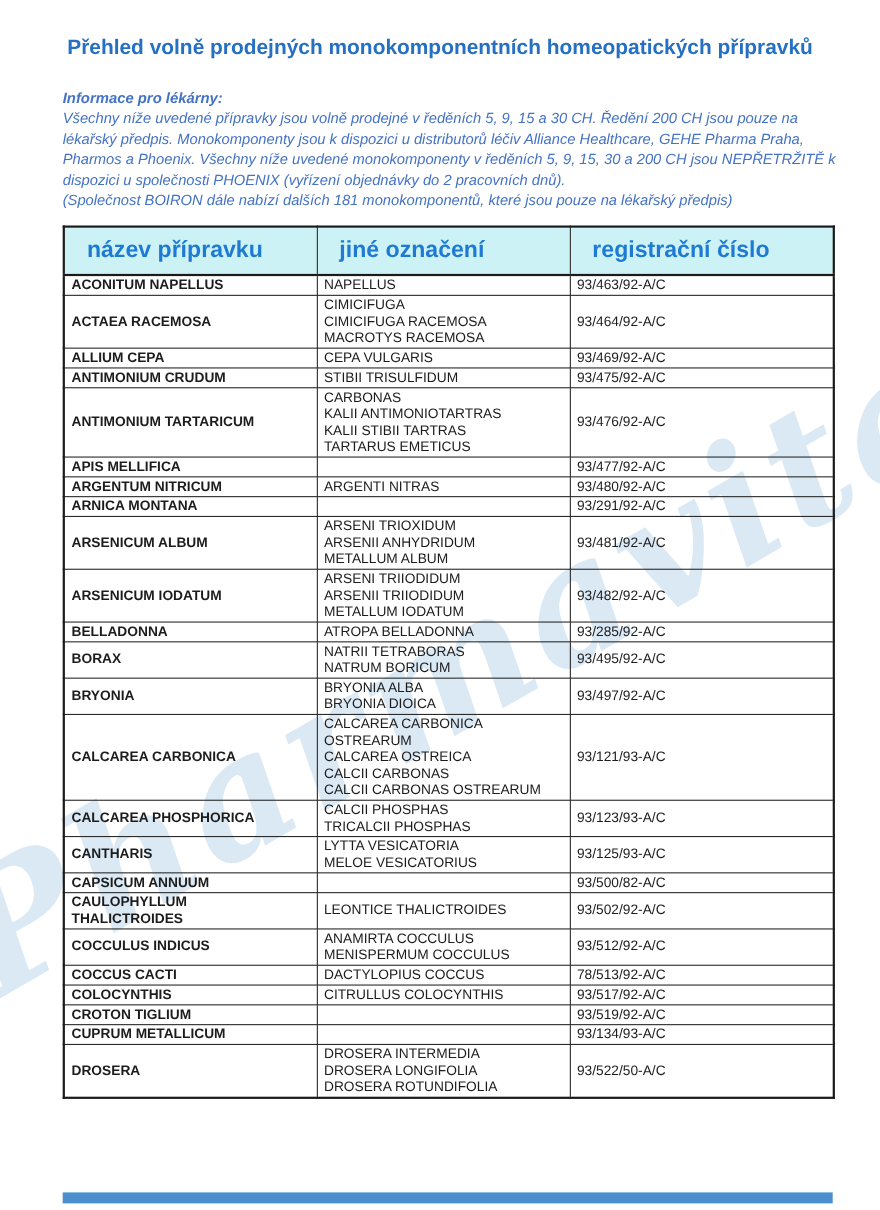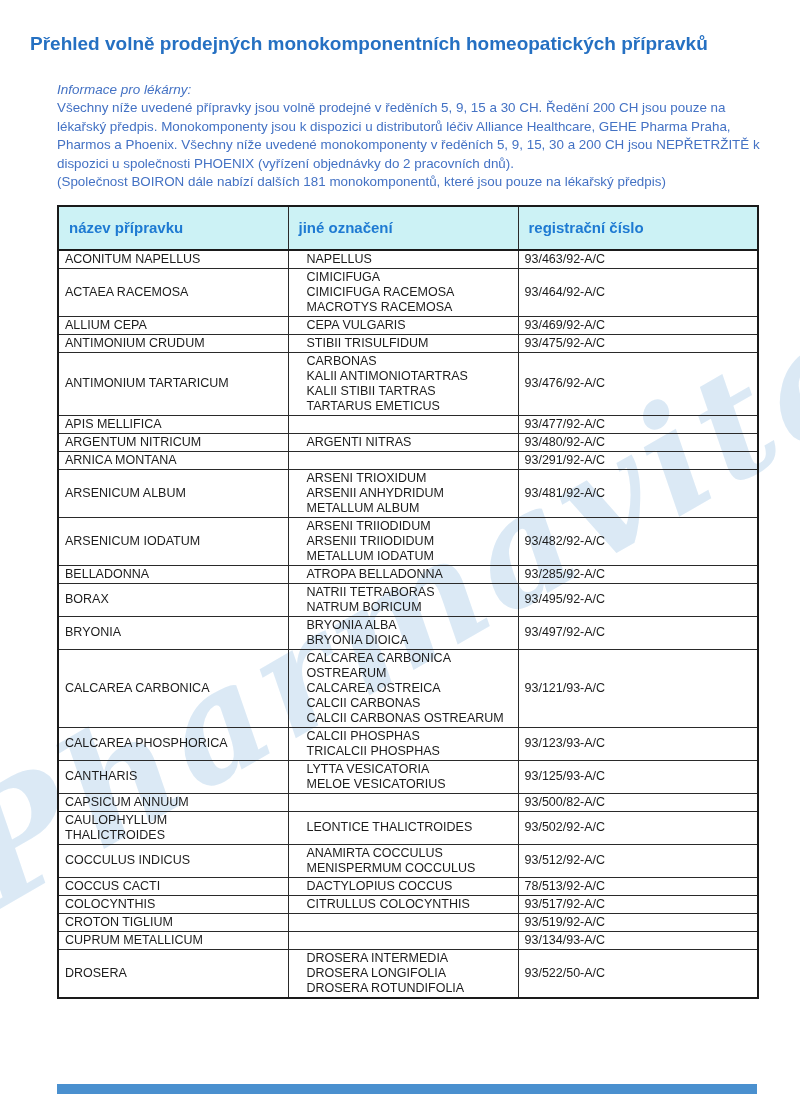--- a/index.html
+++ b/index.html
@@ -16,54 +16,54 @@
   .watermark{
     position:absolute;left:-30px;top:790px;
     font-family:"DejaVu Serif",serif;
     font-style:italic;font-weight:bold;
     font-size:150px;line-height:150px;white-space:nowrap;
     color:var(--watermark);opacity:.28;
     transform:rotate(-30deg);transform-origin:left center;
     letter-spacing:6px;pointer-events:none;z-index:1;
   }
   h1.title{
-    margin:32px 30px 0 30px;text-align:left;
+    margin:32px 30px 0 30px;text-align:center;
     font-size:19px;line-height:24px;font-weight:bold;
     color:var(--accent-blue);z-index:2;position:relative;
   }
   .info{margin:26px 40px 0 57px;width:706px;position:relative;z-index:2;}
   .info-label{
-    margin:0 0 2px 0;font-size:13.5px;font-weight:normal;font-style:italic;
+    margin:0 0 2px 0;font-size:13.5px;font-weight:bold;font-style:italic;
     color:var(--info-blue);
   }
   .info-paragraph,.info-note{
-    margin:0;font-size:13.4px;line-height:18.6px;
+    margin:0;font-size:13.4px;line-height:18.6px;font-style:italic;
     color:var(--info-blue);
   }
   table.prep{
     position:relative;z-index:2;
     margin:13px 0 0 57px;border-collapse:collapse;table-layout:fixed;
     width:700px;background:transparent;
   }
   table.prep col.c1{width:230px;}
   table.prep col.c2{width:230px;}
   table.prep col.c3{width:240px;}
   table.prep th,table.prep td{
     border:1px solid #2a2a2a;padding:1px 6px;vertical-align:middle;
     font-size:12.5px;line-height:15px;color:#1c1c1c;text-align:left;
     overflow:hidden;
   }
   table.prep{border:2px solid #1a1a1a;}
   table.prep th{
     background:var(--header-bg);color:var(--header-text);
-    font-size:15px;font-weight:bold;height:40px;padding-left:10px;
+    font-size:21px;font-weight:bold;height:40px;padding-left:20px;
     border-bottom:2px solid #1a1a1a;
   }
-  td.name-cell{font-weight:normal;}
-  td.alias-cell div{white-space:nowrap;margin-left:12px;}
+  td.name-cell{font-weight:bold;}
+  td.alias-cell div{white-space:nowrap;}
   .footer-bar{
     position:absolute;left:57px;top:1084px;width:700px;height:10px;
     background:var(--footer-bar);z-index:2;
   }
 </style>
 </head>
 <body>
 
 <div class="page">
 

